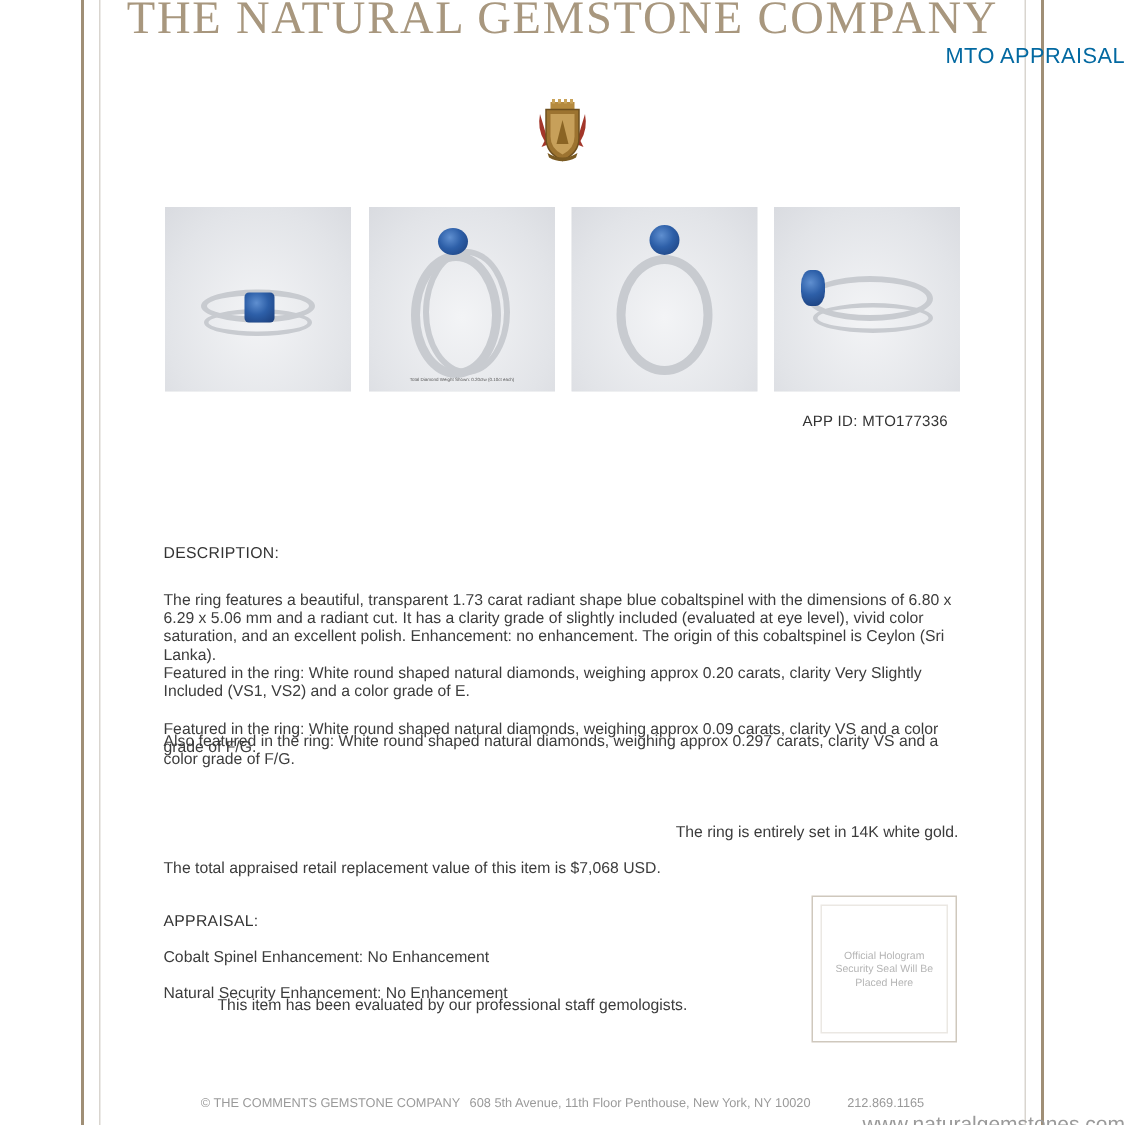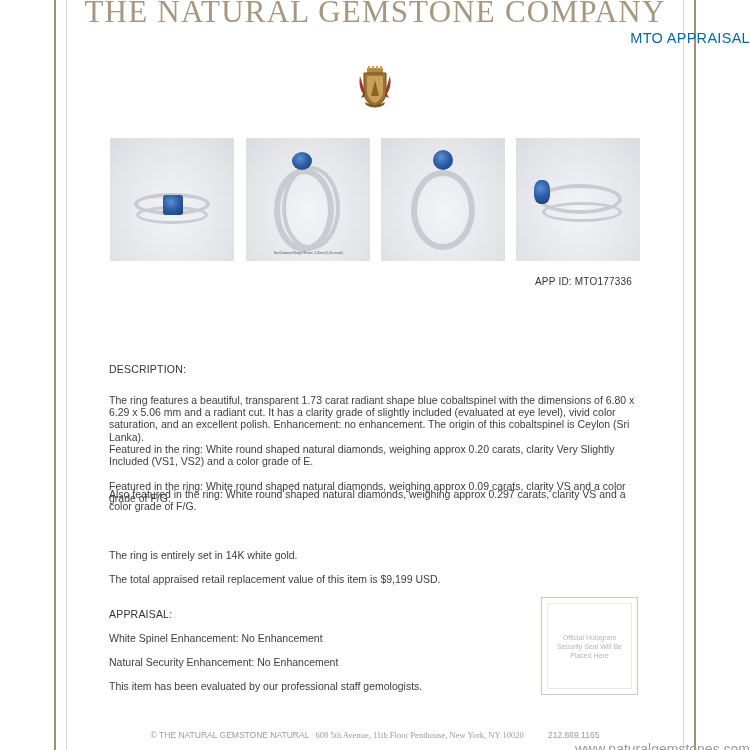--- a/index.html
+++ b/index.html
@@ -122,32 +122,32 @@
   <div class="photo-caption"></div>
 </div>
 
 <div class="app-id">APP ID: MTO177336</div>
 
 <div class="section-heading" style="top:363px;">DESCRIPTION:</div>
 <div class="para" style="top:394px;">The ring features a beautiful, transparent 1.73 carat radiant shape blue cobaltspinel with the dimensions of 6.80 x 6.29 x 5.06 mm and a radiant cut. It has a clarity grade of slightly included (evaluated at eye level), vivid color saturation, and an excellent polish. Enhancement: no enhancement. The origin of this cobaltspinel is Ceylon (Sri Lanka).</div>
 <div class="para" style="top:443px;">Featured in the ring: White round shaped natural diamonds, weighing approx 0.20 carats, clarity Very Slightly Included (VS1, VS2) and a color grade of E.</div>
 <div class="para" style="top:480px;">Featured in the ring: White round shaped natural diamonds, weighing approx 0.09 carats, clarity VS and a color grade of F/G.</div>
 <div class="para" style="top:488px;">Also featured in the ring: White round shaped natural diamonds, weighing approx 0.297 carats, clarity VS and a color grade of F/G.</div>
-<div class="para" style="top:549px;">The ring is entirely set in 14K white gold.</div>
-<div class="para" style="top:573px;">The total appraised retail replacement value of this item is $9,199 USD.</div>
+<div class="para" style="top:549px;text-align:right;">The ring is entirely set in 14K white gold.</div>
+<div class="para" style="top:573px;">The total appraised retail replacement value of this item is $7,068 USD.</div>
 
 <div class="section-heading" style="top:608px;">APPRAISAL:</div>
-<div class="para" style="top:632px;">White Spinel Enhancement: No Enhancement</div>
+<div class="para" style="top:632px;">Cobalt Spinel Enhancement: No Enhancement</div>
 <div class="para" style="top:656px;">Natural Security Enhancement: No Enhancement</div>
-<div class="para" style="top:680px;">This item has been evaluated by our professional staff gemologists.</div>
+<div class="para" style="top:664px;margin-left:36px;">This item has been evaluated by our professional staff gemologists.</div>
 
 <div class="seal-outer">
   <div class="seal-inner">
     <span style="width:70px;">Official Hologram Security Seal Will Be Placed Here</span>
   </div>
 </div>
 
 <div class="footer-line1">
-  <span>© THE NATURAL GEMSTONE NATURAL</span>
-  <span style="margin-left:4px;font-family:Liberation Serif, serif;">608 5th Avenue, 11th Floor Penthouse, New York, NY  10020</span>
+  <span>© THE COMMENTS GEMSTONE COMPANY</span>
+  <span style="margin-left:4px;">608 5th Avenue, 11th Floor Penthouse, New York, NY  10020</span>
   <span class="phone">212.869.1165</span>
 </div>
 <div class="footer-line2">www.naturalgemstones.com</div>
 
 </body></html>

